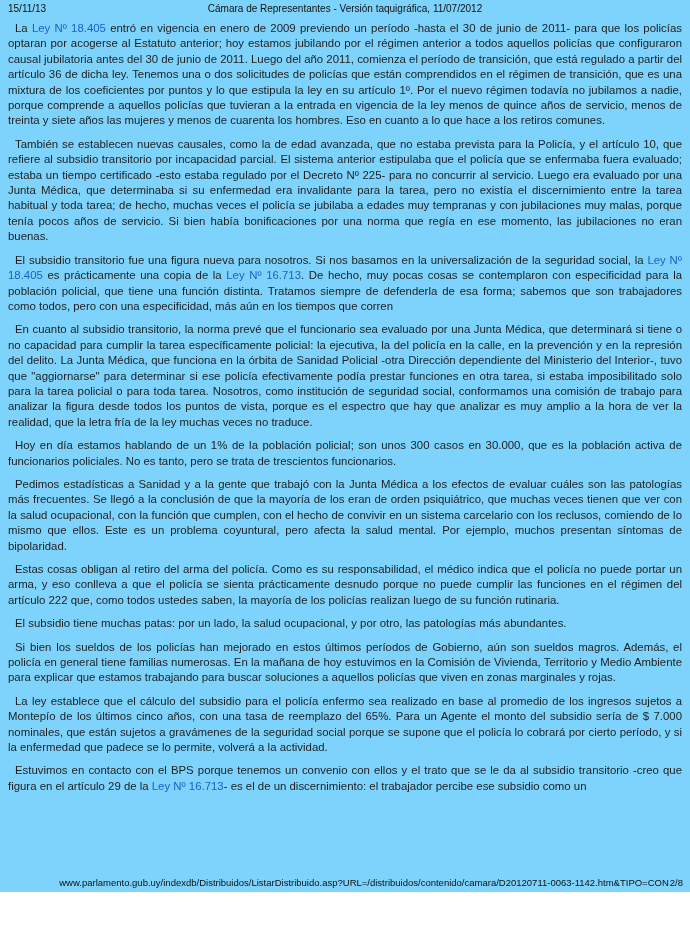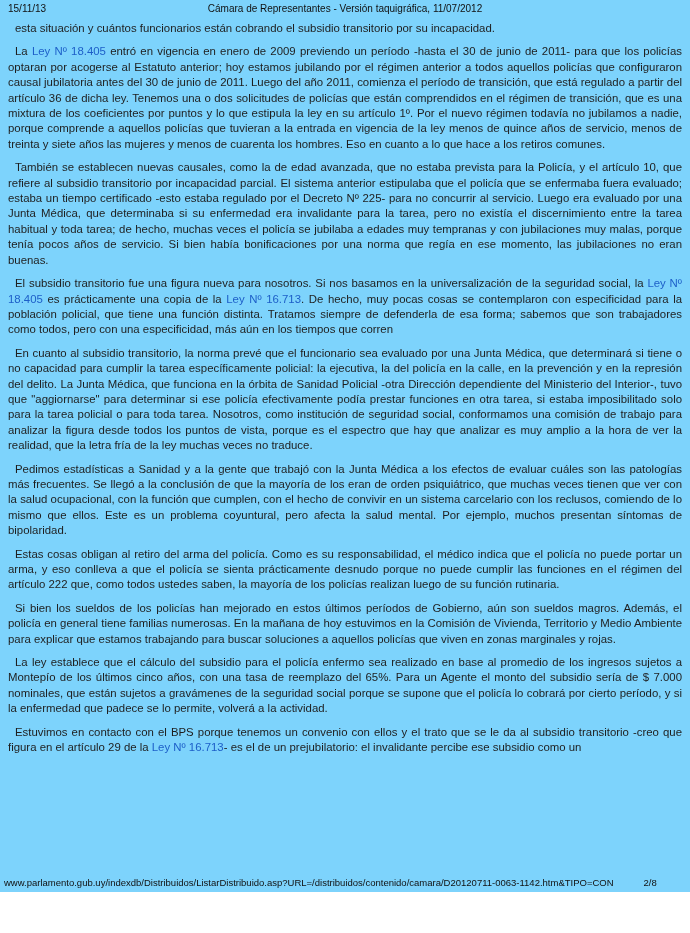--- a/index.html
+++ b/index.html
@@ -27,46 +27,47 @@
     text-align:justify;
     color:#1e1e1e;
   }
   .para{
     margin:0 0 8px 0;
     text-indent:7px;
   }
   .law-link{color:var(--link-color,#1d5fc8);}
   .print-footer{
     position:absolute;bottom:4px;left:4px;right:7px;
-    display:flex;justify-content:flex-start;align-items:baseline;
+    display:flex;justify-content:flex-end;align-items:baseline;
     font-size:9.5px;line-height:11px;color:#111;
   }
   .footer-url{white-space:nowrap;overflow:hidden;}
-  .footer-page{white-space:nowrap;margin-left:30px;}
+  .footer-page{white-space:nowrap;margin-left:1px;}
 </style>
 </head>
 <body>
 
 <div class="page">
   <div class="print-header">
     <span class="hdr-date">15/11/13</span>
     <span class="hdr-title">Cámara de Representantes - Versión taquigráfica, 11/07/2012</span>
     <span class="hdr-spacer"></span>
   </div>
 
   <div class="doc-body" id="doc-body">
-      <p class="para"><span>esta situación y cuántos funcionarios están cobrando el subsidio transitorio por su incapacidad.</span></p>
       <p class="para"><span>La </span><span class="law-link">Ley Nº 18.405</span><span> entró en vigencia en enero de 2009 previendo un período -hasta el 30 de junio de 2011- para que los policías optaran por acogerse al Estatuto anterior; hoy estamos jubilando por el régimen anterior a todos aquellos policías que configuraron causal jubilatoria antes del 30 de junio de 2011. Luego del año 2011, comienza el período de transición, que está regulado a partir del artículo 36 de dicha ley. Tenemos una o dos solicitudes de policías que están comprendidos en el régimen de transición, que es una mixtura de los coeficientes por puntos y lo que estipula la ley en su artículo 1º. Por el nuevo régimen todavía no jubilamos a nadie, porque comprende a aquellos policías que tuvieran a la entrada en vigencia de la ley menos de quince años de servicio, menos de treinta y siete años las mujeres y menos de cuarenta los hombres. Eso en cuanto a lo que hace a los retiros comunes.</span></p>
       <p class="para"><span>También se establecen nuevas causales, como la de edad avanzada, que no estaba prevista para la Policía, y el artículo 10, que refiere al subsidio transitorio por incapacidad parcial. El sistema anterior estipulaba que el policía que se enfermaba fuera evaluado; estaba un tiempo certificado -esto estaba regulado por el Decreto Nº 225- para no concurrir al servicio. Luego era evaluado por una Junta Médica, que determinaba si su enfermedad era invalidante para la tarea, pero no existía el discernimiento entre la tarea habitual y toda tarea; de hecho, muchas veces el policía se jubilaba a edades muy tempranas y con jubilaciones muy malas, porque tenía pocos años de servicio. Si bien había bonificaciones por una norma que regía en ese momento, las jubilaciones no eran buenas.</span></p>
       <p class="para"><span>El subsidio transitorio fue una figura nueva para nosotros. Si nos basamos en la universalización de la seguridad social, la </span><span class="law-link">Ley Nº 18.405</span><span> es prácticamente una copia de la </span><span class="law-link">Ley Nº 16.713</span><span>. De hecho, muy pocas cosas se contemplaron con especificidad para la población policial, que tiene una función distinta. Tratamos siempre de defenderla de esa forma; sabemos que son trabajadores como todos, pero con una especificidad, más aún en los tiempos que corren</span></p>
       <p class="para"><span>En cuanto al subsidio transitorio, la norma prevé que el funcionario sea evaluado por una Junta Médica, que determinará si tiene o no capacidad para cumplir la tarea específicamente policial: la ejecutiva, la del policía en la calle, en la prevención y en la represión del delito. La Junta Médica, que funciona en la órbita de Sanidad Policial -otra Dirección dependiente del Ministerio del Interior-, tuvo que "aggiornarse" para determinar si ese policía efectivamente podía prestar funciones en otra tarea, si estaba imposibilitado solo para la tarea policial o para toda tarea. Nosotros, como institución de seguridad social, conformamos una comisión de trabajo para analizar la figura desde todos los puntos de vista, porque es el espectro que hay que analizar es muy amplio a la hora de ver la realidad, que la letra fría de la ley muchas veces no traduce.</span></p>
+      <p class="para"><span>Hoy en día estamos hablando de un 1% de la población policial; son unos 300 casos en 30.000, que es la población activa de funcionarios policiales. No es tanto, pero se trata de trescientos funcionarios.</span></p>
       <p class="para"><span>Pedimos estadísticas a Sanidad y a la gente que trabajó con la Junta Médica a los efectos de evaluar cuáles son las patologías más frecuentes. Se llegó a la conclusión de que la mayoría de los eran de orden psiquiátrico, que muchas veces tienen que ver con la salud ocupacional, con la función que cumplen, con el hecho de convivir en un sistema carcelario con los reclusos, comiendo de lo mismo que ellos. Este es un problema coyuntural, pero afecta la salud mental. Por ejemplo, muchos presentan síntomas de bipolaridad.</span></p>
       <p class="para"><span>Estas cosas obligan al retiro del arma del policía. Como es su responsabilidad, el médico indica que el policía no puede portar un arma, y eso conlleva a que el policía se sienta prácticamente desnudo porque no puede cumplir las funciones en el régimen del artículo 222 que, como todos ustedes saben, la mayoría de los policías realizan luego de su función rutinaria.</span></p>
+      <p class="para"><span>El subsidio tiene muchas patas: por un lado, la salud ocupacional, y por otro, las patologías más abundantes.</span></p>
       <p class="para"><span>Si bien los sueldos de los policías han mejorado en estos últimos períodos de Gobierno, aún son sueldos magros. Además, el policía en general tiene familias numerosas. En la mañana de hoy estuvimos en la Comisión de Vivienda, Territorio y Medio Ambiente para explicar que estamos trabajando para buscar soluciones a aquellos policías que viven en zonas marginales y rojas.</span></p>
       <p class="para"><span>La ley establece que el cálculo del subsidio para el policía enfermo sea realizado en base al promedio de los ingresos sujetos a Montepío de los últimos cinco años, con una tasa de reemplazo del 65%. Para un Agente el monto del subsidio sería de $ 7.000 nominales, que están sujetos a gravámenes de la seguridad social porque se supone que el policía lo cobrará por cierto período, y si la enfermedad que padece se lo permite, volverá a la actividad.</span></p>
-      <p class="para"><span>Estuvimos en contacto con el BPS porque tenemos un convenio con ellos y el trato que se le da al subsidio transitorio -creo que figura en el artículo 29 de la </span><span class="law-link">Ley Nº 16.713</span><span>- es el de un prejubilatorio: el invalidante percibe ese subsidio como un</span></p>
+      <p class="para"><span>Estuvimos en contacto con el BPS porque tenemos un convenio con ellos y el trato que se le da al subsidio transitorio -creo que figura en el artículo 29 de la </span><span class="law-link">Ley Nº 16.713</span><span>- es el de un discernimiento: el trabajador percibe ese subsidio como un</span></p>
     </div>
 
   <div class="print-footer">
     <span class="footer-url">www.parlamento.gub.uy/indexdb/Distribuidos/ListarDistribuido.asp?URL=/distribuidos/contenido/camara/D20120711-0063-1142.htm&amp;TIPO=CON</span>
     <span class="footer-page">2/8</span>
   </div>
 </div>
 
 </body></html>

